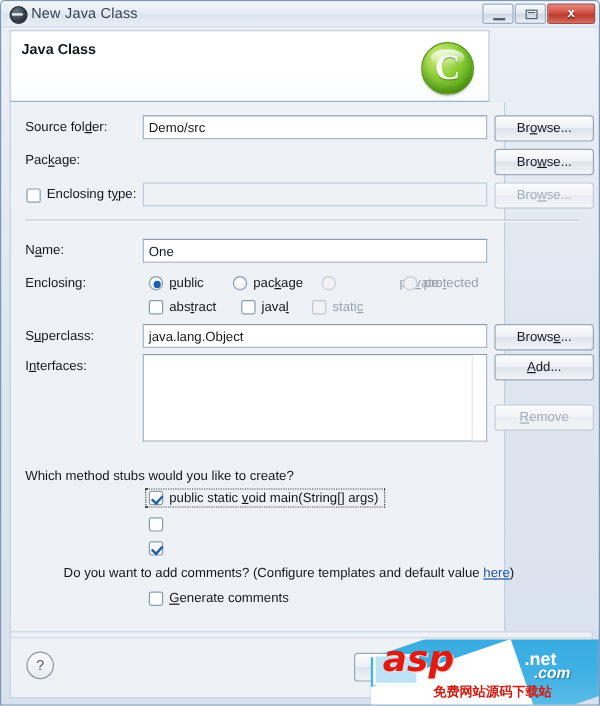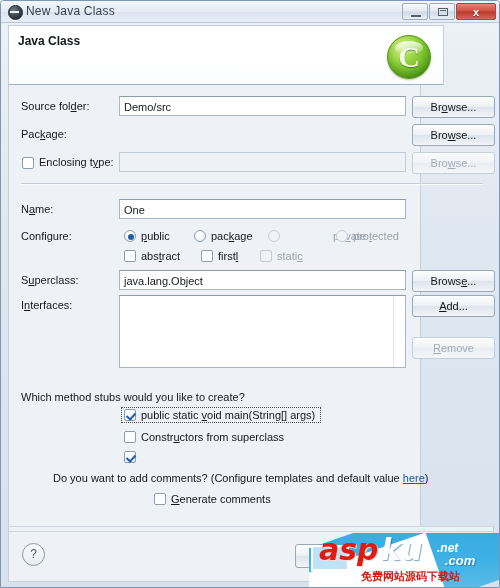--- a/index.html
+++ b/index.html
@@ -50,21 +50,21 @@
     font-size:10px;color:#3a4450;line-height:1;}
   .wb.close .g{color:#fff;font-size:11px;font-weight:bold;
     text-shadow:0 1px 1px rgba(0,0,0,.45);}
   .wb .minbar{position:absolute;left:8px;top:11px;width:10px;height:2px;background:#55606d;}
   .wb .maxsq{position:absolute;left:8px;top:4px;width:10px;height:8px;
     border:1px solid #55606d;box-sizing:border-box;}
   .wb .maxsq:before{content:"";position:absolute;left:1px;top:1px;right:1px;height:1px;background:#55606d;}
 
   
   .header{
-    position:absolute;left:7px;top:24px;width:436px;height:60px;box-sizing:border-box;
+    position:absolute;left:7px;top:24px;width:400px;height:60px;box-sizing:border-box;
     background:linear-gradient(180deg,#ffffff 0%,#ffffff 55%,#fbfcfe 100%);
     border:1px solid #c3cfdd;border-bottom:1px solid #9fb2c6;
   }
   .h-title{position:absolute;left:9px;top:8px;font-size:12px;font-weight:bold;color:#15191e;}
   .h-sub{position:absolute;left:18px;top:30px;font-size:11px;color:#1d2228;}
   .h-icon{
     position:absolute;right:12px;top:9px;width:42px;height:42px;border-radius:50%;
     background:radial-gradient(circle at 34% 26%,#d6f08a 0%,#93d23e 38%,#5fae1c 72%,#3f8510 100%);
     border:1px solid #54930f;
     box-shadow:inset 0 -4px 7px rgba(0,0,0,.18),0 1px 2px rgba(0,0,0,.25);
@@ -167,22 +167,22 @@
     transform:rotate(-19deg);
   }
   .wm .blueblock{position:absolute;left:2px;top:12px;width:34px;height:22px;
       background:#bfe3f6;border:2px solid #ffffff;}
   .wm .asp{position:absolute;left:10px;top:2px;font-family:"DejaVu Sans",sans-serif;
       font-size:30px;font-weight:bold;font-style:italic;color:#e01b12;line-height:1;
       text-shadow:1px 1px 0 #ffd9d6;}
   .wm .ku{position:absolute;left:72px;top:2px;font-family:"DejaVu Sans",sans-serif;
       font-size:30px;font-weight:bold;font-style:italic;color:#ffffff;line-height:1;
       text-shadow:1px 1px 1px rgba(0,90,140,.5);}
-  .wm .net{position:absolute;left:128px;top:8px;font-size:12px;font-weight:bold;
-      color:#ffffff;font-style:italic;}
+  .wm .net{position:absolute;left:128px;top:8px;font-size:15px;font-weight:bold;
+      color:#ffffff;}
   .wm .com{position:absolute;left:136px;top:20px;font-size:13px;font-weight:bold;
       color:#ffffff;font-style:italic;text-shadow:1px 1px 1px rgba(0,80,130,.5);}
   .wm .cn{position:absolute;left:52px;top:36px;font-size:11px;font-weight:bold;color:#d21c12;
       letter-spacing:0px;white-space:nowrap;}
 </style>
 </head>
 <body>
 
 <div class="win">
 
@@ -244,21 +244,21 @@
     <div class="sep" style="top:98px;"></div>
 
     <div class="row" style="top:114px;">
       <span class="lbl" style="left:12px;">
         <span>N</span><u>a</u><span>me:</span>
       </span>
       <div class="fld" style="left:110px;width:287px;">One</div>
     </div>
 
     <div class="row" style="top:141px;">
-      <span class="lbl" style="left:12px;">Configure:</span>
+      <span class="lbl" style="left:12px;">Enclosing:</span>
 
       <span class="rb on" style="left:115px;top:4px;"></span>
       <span class="ctext" style="left:132px;top:4px;">
         <span></span><u>p</u><span>ublic</span>
       </span>
 
       <span class="rb" style="left:185px;top:4px;"></span>
       <span class="ctext" style="left:202px;top:4px;">
         <span>pac</span><u>k</u><span>age</span>
       </span>
@@ -275,21 +275,21 @@
     </div>
 
     <div class="row" style="top:161px;padding-left:18px;">
       <span class="cb" style="left:115px;top:4px;"></span>
       <span class="ctext" style="left:132px;top:4px;">
         <span>abs</span><u>t</u><span>ract</span>
       </span>
 
       <span class="cb" style="left:192px;top:4px;"></span>
       <span class="ctext" style="left:209px;top:4px;">
-        <span>first</span><u>l</u><span></span>
+        <span>java</span><u>l</u><span></span>
       </span>
 
       <span class="cb dis" style="left:251px;top:4px;"></span>
       <span class="ctext dis" style="left:268px;top:4px;">
         <span>stati</span><u>c</u><span></span>
       </span>
     </div>
 
     <div class="row" style="top:185px;">
       <span class="lbl" style="left:12px;">
@@ -323,55 +323,51 @@
     <div class="row" style="top:320px;">
       <span class="focusbox" style="left:112px;top:2px;width:200px;height:16px;"></span>
       <span class="cb on" style="left:115px;top:4px;"></span>
       <span class="ctext" style="left:132px;top:4px;">
         <span>public static </span><u>v</u><span>oid main(String[] args)</span>
       </span>
     </div>
 
     <div class="row" style="top:342px;">
       <span class="cb" style="left:115px;top:4px;"></span>
-      <span class="ctext" style="left:132px;top:4px;">
-        <span>Constr</span><u>u</u><span>ctors from superclass</span>
-      </span>
     </div>
 
     <div class="row" style="top:362px;">
       <span class="cb on" style="left:115px;top:4px;"></span>
     </div>
 
     <div class="row" style="top:383px;margin-left:32px;">
       <span class="lbl" style="left:12px;">
         <span>Do you want to add comments? (Configure templates and default value </span><a class="link" href="#">here</a><span>)</span>
       </span>
     </div>
 
-    <div class="row" style="top:404px;margin-left:30px;">
+    <div class="row" style="top:404px;">
       <span class="cb" style="left:115px;top:4px;"></span>
       <span class="ctext" style="left:132px;top:4px;">
         <span></span><u>G</u><span>enerate comments</span>
       </span>
     </div>
 
   </div>
 
   <div class="footer">
     <div class="footsep"></div>
     <div class="help">?</div>
     <div class="fbtn" style="left:286px;"></div>
     <div class="fbtn" style="left:376px;"></div>
   </div>
 
   <div class="wm">
     <div class="banner"></div>
     <div class="whitewedge"></div>
     <div class="blueblock"></div>
     <div class="asp">asp</div>
-    <div class="ku">ku</div>
     <div class="net">.net</div>
     <div class="com">.com</div>
     <div class="cn">免费网站源码下载站</div>
   </div>
 
 </div>
 
 </body></html>

